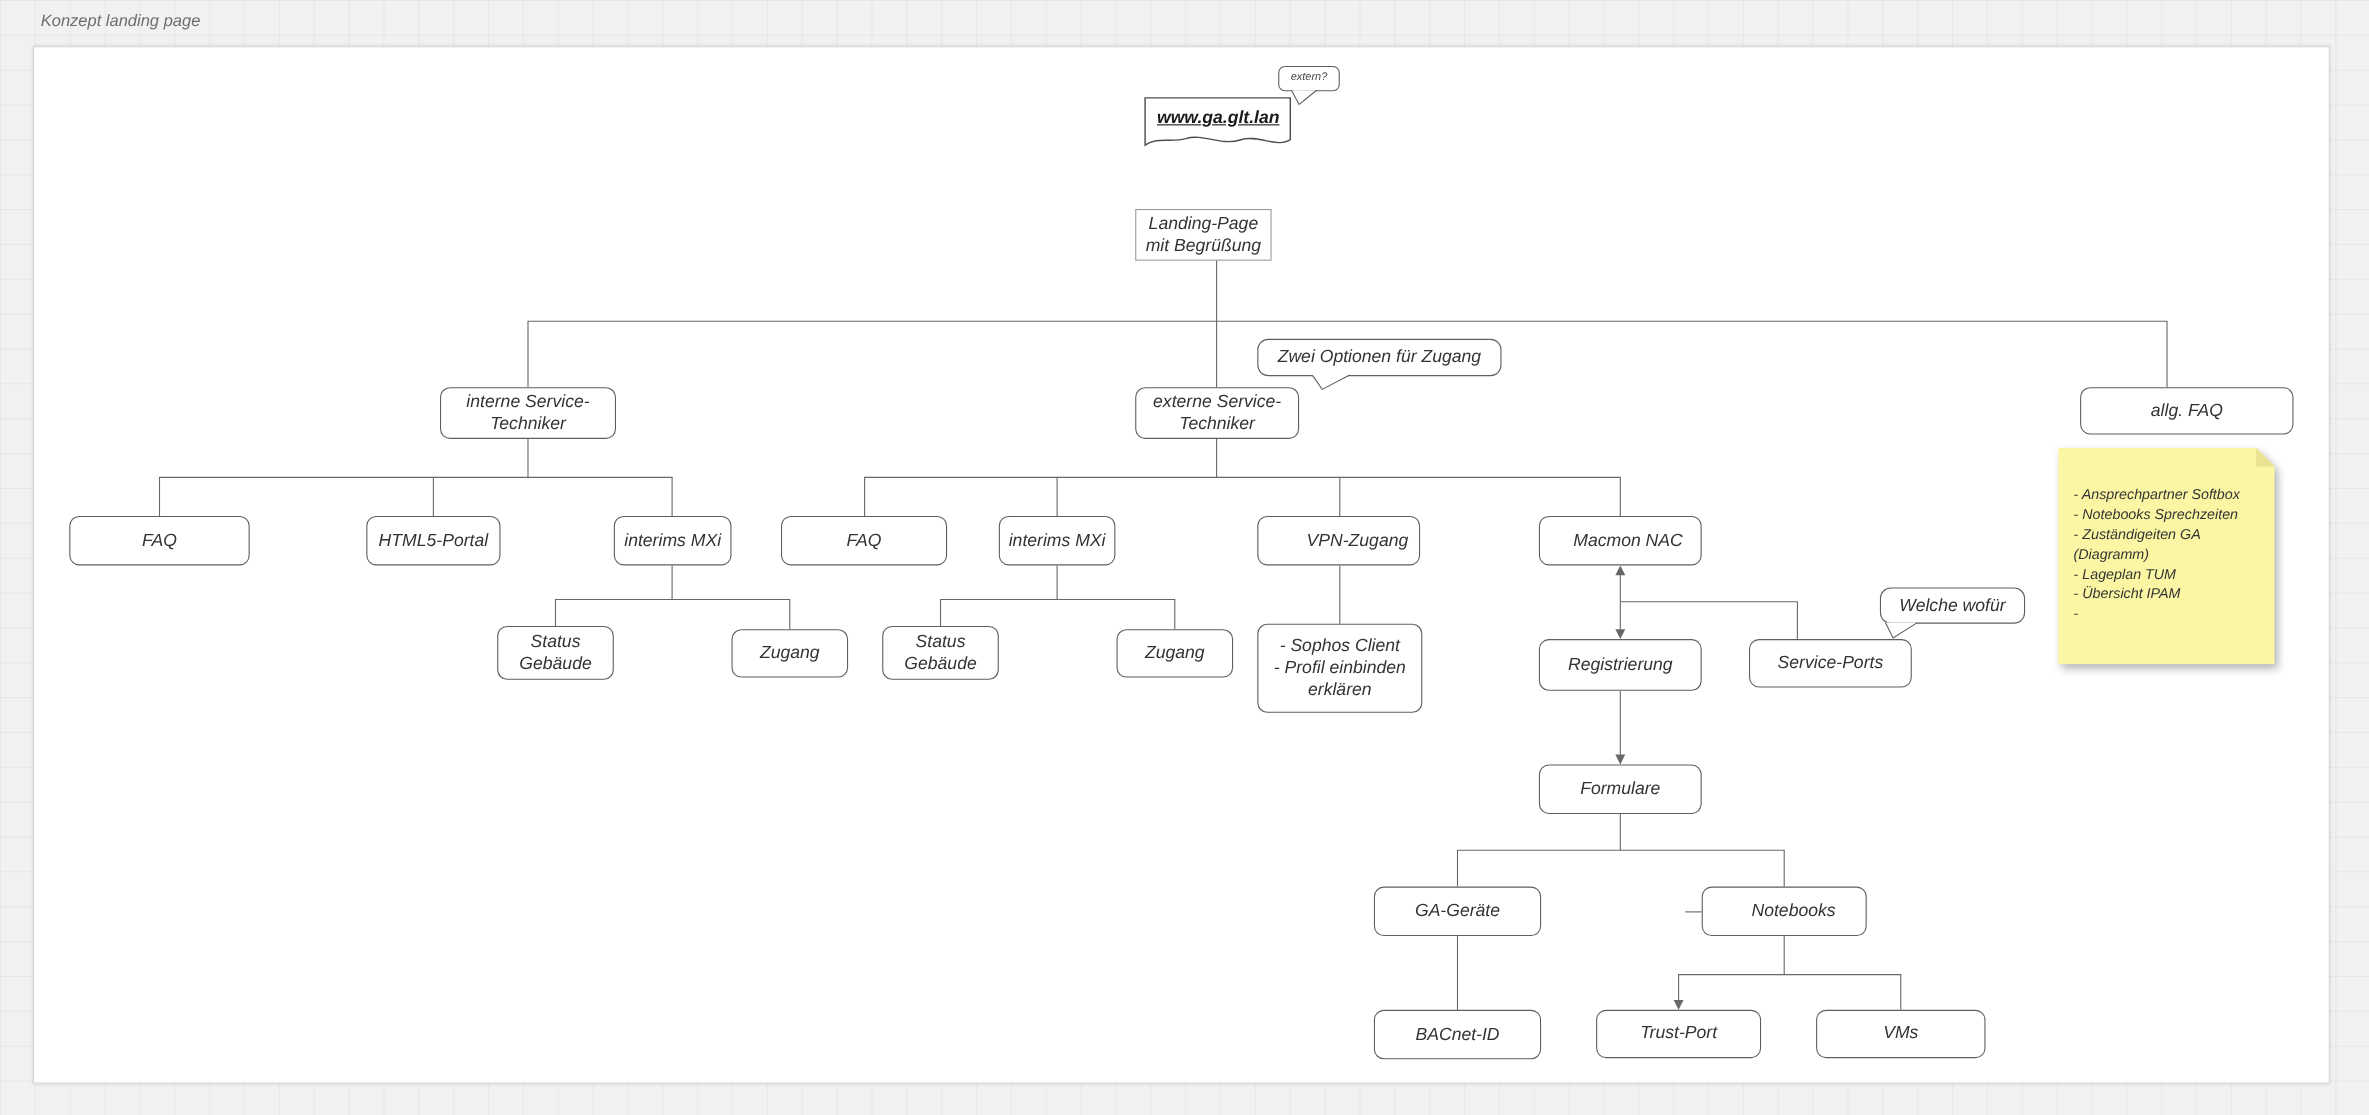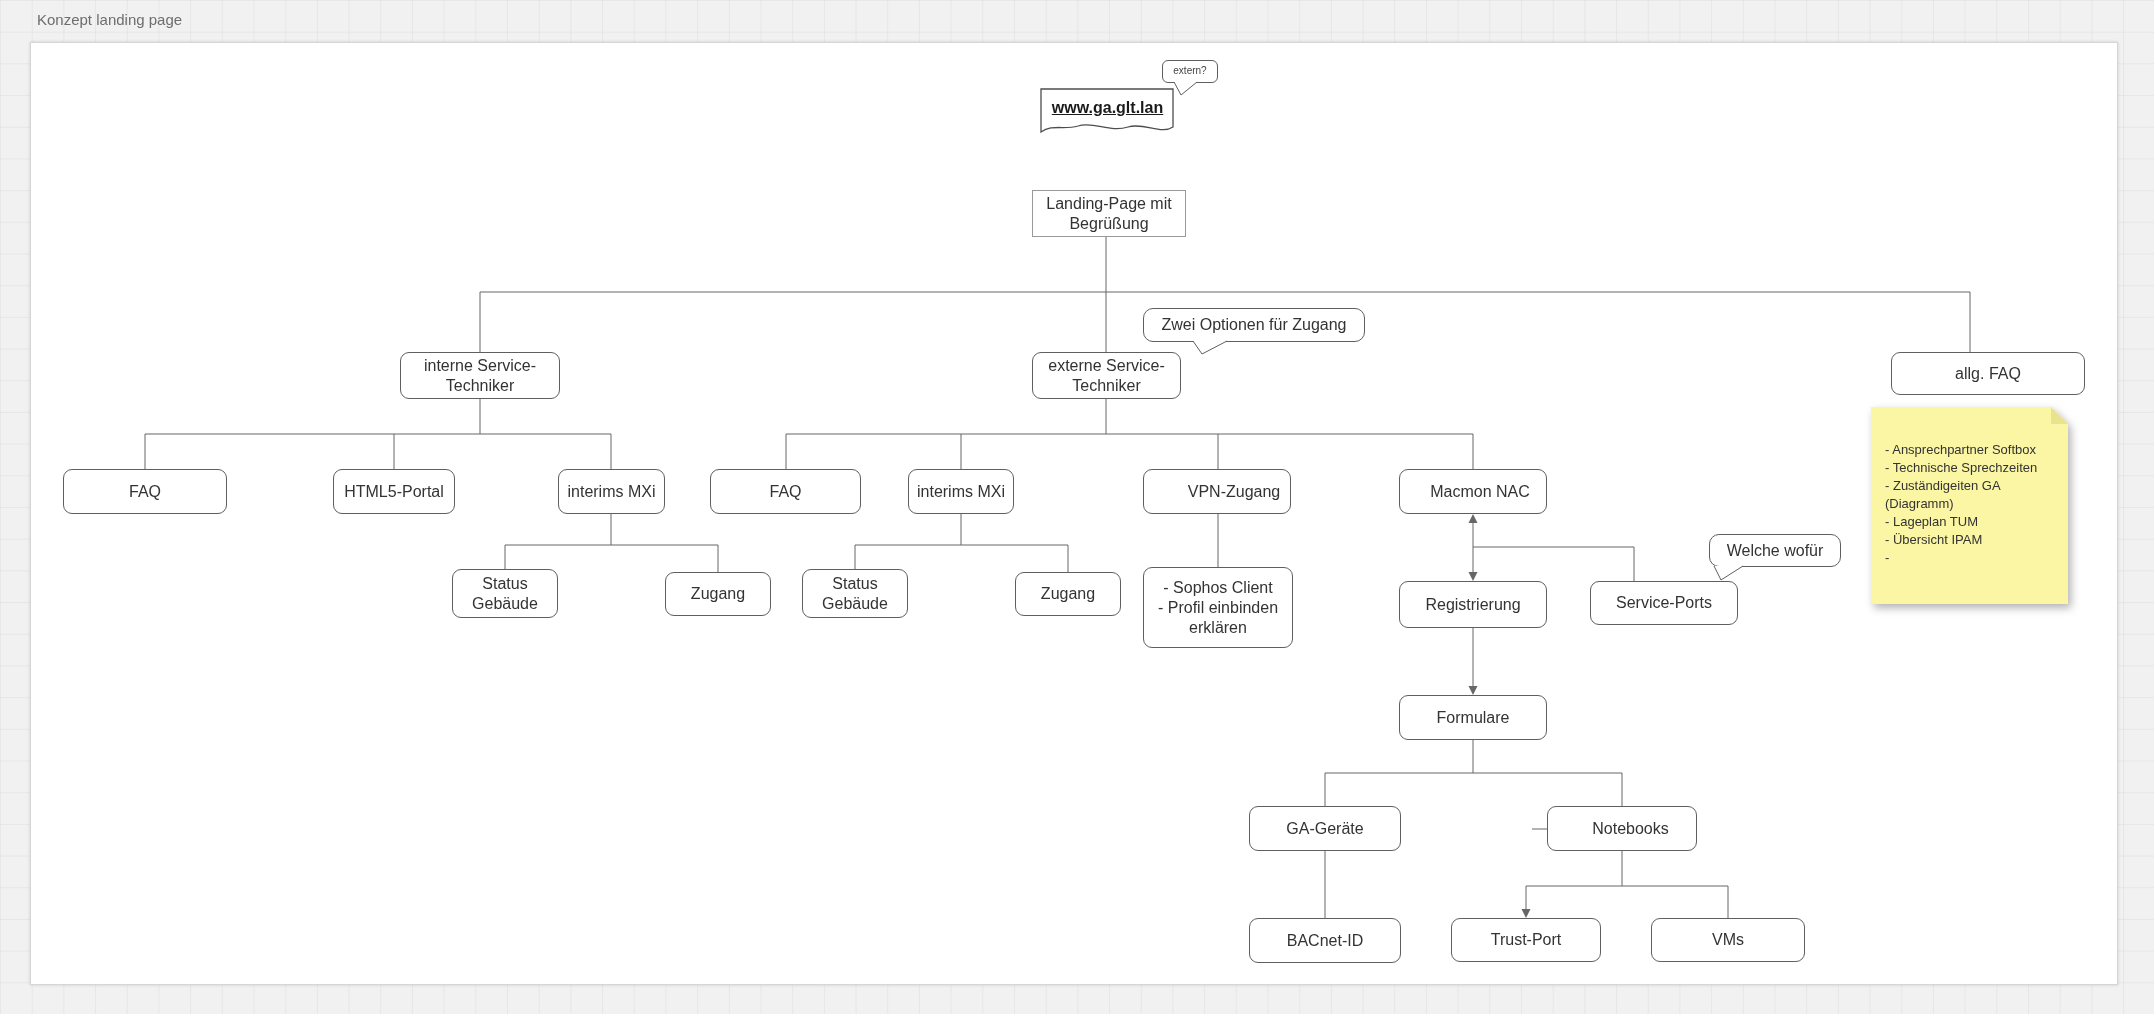--- a/index.html
+++ b/index.html
@@ -4,20 +4,21 @@
 <style>
   * { margin:0; padding:0; box-sizing:border-box; }
   html,body { width:2154px; height:1014px; font-family:"Liberation Sans", sans-serif; }
   .stage {
     position:relative; width:2154px; height:1014px; overflow:hidden;
     background-color:#f1f1f2;
     background-image:
       linear-gradient(to right, rgba(0,0,0,0.045) 1px, transparent 1px),
       linear-gradient(to bottom, rgba(0,0,0,0.045) 1px, transparent 1px);
     background-size:31.7px 31.7px;
+    font-style:italic;
   }
   .page-label {
     position:absolute; left:37px; top:11px; font-size:15px; color:#6e6e6e;
   }
   .canvas {
     position:absolute; left:30px; top:42px; width:2088px; height:943px;
     background:#ffffff; border:1px solid #d6d6d6; box-shadow:0 0 3px rgba(0,0,0,0.15);
   }
   .node {
     position:absolute; display:flex; align-items:center; justify-content:center;
@@ -58,33 +59,33 @@
 
   <div class="node bubble bubble-small" style="left:1162px; top:60px; width:56px; height:23px;">extern?</div>
 
   <div class="doc-shape" style="left:1040px; top:88px; width:135px; height:54px;">
     <svg width="135" height="54">
       <path d="M1,1 H133 V39 C121,47 104,34 88,39 C70,45 54,33 38,38 C24,42 12,36 1,44 Z" fill="#ffffff" stroke="#4d4d4d" stroke-width="1.3"></path>
     </svg>
     <div class="doc-text">www.ga.glt.lan</div>
   </div>
 
-  <div class="node square" style="left:1032px; top:190px; width:154px; height:47px;">Landing-Page mit Begrüßung</div>
+  <div class="node square" style="left:1032px; top:190px; width:124px; height:47px;">Landing-Page mit Begrüßung</div>
 
   <div class="node bubble" style="left:1143px; top:308px; width:222px; height:34px;">Zwei Optionen für Zugang</div>
 
   <div class="node rounded" style="left:400px; top:352px; width:160px; height:47px;">interne Service-Techniker</div>
 
   <div class="node rounded" style="left:1032px; top:352px; width:149px; height:47px;">externe Service-Techniker</div>
 
   <div class="node rounded" style="left:1873px; top:352px; width:194px; height:43px;margin-left:18px;">allg. FAQ</div>
 
   <div class="note-wrap" style="left:1871px; top:407px;">
     <div class="note">- Ansprechpartner Softbox
-- Technische Sprechzeiten
+- Notebooks Sprechzeiten
 - Zuständigeiten GA (Diagramm)
 - Lageplan TUM
 - Übersicht IPAM
 -</div>
   </div>
 
   <div class="node rounded" style="left:63px; top:469px; width:164px; height:45px;">FAQ</div>
   <div class="node rounded" style="left:333px; top:469px; width:122px; height:45px;">HTML5-Portal</div>
   <div class="node rounded" style="left:558px; top:469px; width:107px; height:45px;">interims MXi</div>
 

